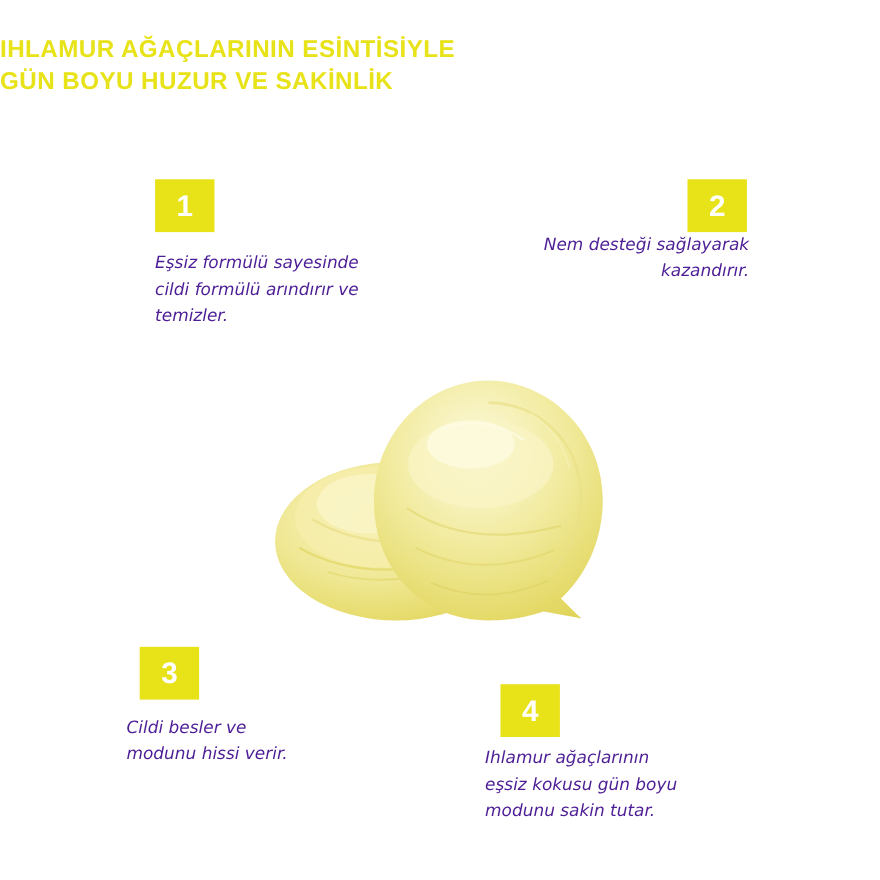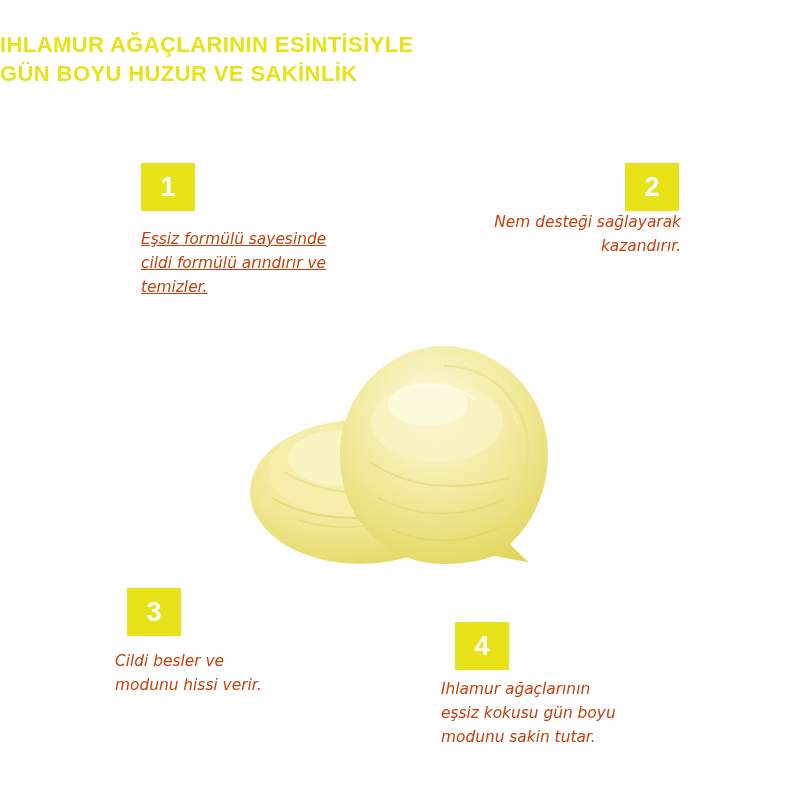--- a/index.html
+++ b/index.html
@@ -48,31 +48,31 @@
     font-size: 27px;
     display: flex;
     align-items: center;
     justify-content: center;
     line-height: 1;
   }
 
   
   .item-text {
     position: absolute;
-    color: #c2410c;
+    color: #4c1d95;
     font-style: italic;
     font-size: 15.4px;
     line-height: 1.55;
     font-family: "DejaVu Sans", sans-serif;
   }
   .item-text .line { display: block; white-space: nowrap; }
 
   
   #badge-1 { top: 163px; left: 141px; }
-  #text-1  { top: 228px; left: 141px; text-decoration: underline; }
+  #text-1  { top: 228px; left: 141px; }
 
   #badge-2 { top: 163px; left: 625px; }
   #text-2  { top: 211px; left: 466px; width: 215px; text-align: right; }
 
   #badge-3 { top: 588px; left: 127px; }
   #text-3  { top: 650px; left: 115px; }
 
   #badge-4 { top: 622px; left: 455px; }
   #text-4  { top: 678px; left: 441px; }
 

